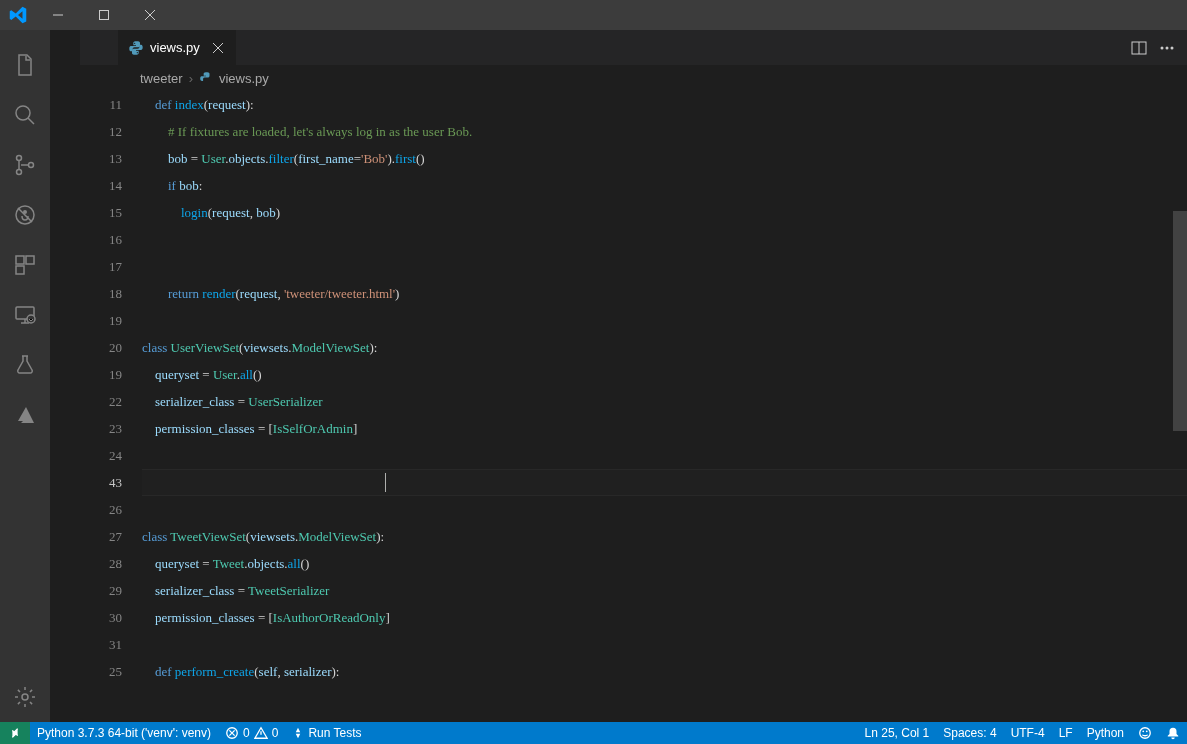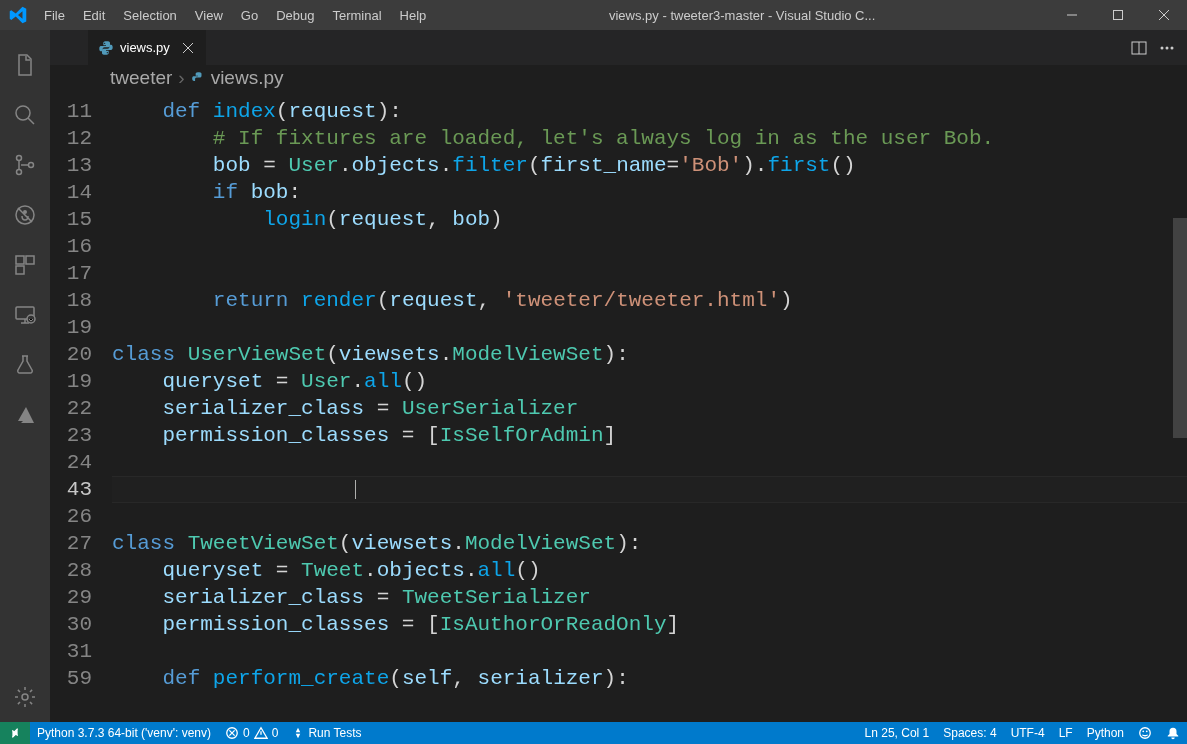--- a/index.html
+++ b/index.html
@@ -55,20 +55,21 @@
   display: flex;
   align-items: center;
   justify-content: center;
   cursor: pointer;
 }
 
 .main {
   flex: 1;
   display: flex;
   overflow: hidden;
+  gap: 30px;
 }
 
 .activitybar {
   width: 50px;
   background: #333333;
   display: flex;
   flex-direction: column;
   align-items: center;
   padding-top: 10px;
 }
@@ -124,36 +125,35 @@
   gap: 12px;
   padding-right: 12px;
   color: #cccccc;
 }
 
 .breadcrumbs {
   height: 26px;
   display: flex;
   align-items: center;
   padding-left: 60px;
-  font-size: 19px;
+  font-size: 13px;
   color: #a9a9a9;
   gap: 6px;
   background: #1e1e1e;
 }
 .breadcrumbs .bc-sep { color: #666; }
 
 .code-area {
   flex: 1;
   display: flex;
-  font-family: Liberation Mono, monospace;
-  font-size: 21px;
+  font-family: Liberation Serif, serif;
+  font-size: 13px;
   line-height: 27px;
   overflow: hidden;
   position: relative;
-  margin-top: 7px;
 }
 .gutter {
   width: 62px;
   text-align: right;
   color: #858585;
   padding-right: 20px;
   user-select: none;
 }
 .code {
   flex: 1;
@@ -227,31 +227,20 @@
 </style>
 </head>
 <body>
 
 <div class="titlebar">
   <div class="logo">
     <svg width="18" height="18" viewBox="0 0 24 24">
         <path fill="#0098ff" d="M23 3.5L18 1l-9 9-6-4.5L1 7v10l2 1.5 6-4.5 9 9 5-2.5v-17zM18 17l-6-5 6-5v10z"></path>
       </svg>
   </div>
-  <div class="menu" id="menu-bar">
-      <div class="menu-item">File</div>
-      <div class="menu-item">Edit</div>
-      <div class="menu-item">Selection</div>
-      <div class="menu-item">View</div>
-      <div class="menu-item">Go</div>
-      <div class="menu-item">Debug</div>
-      <div class="menu-item">Terminal</div>
-      <div class="menu-item">Help</div>
-    </div>
-  <div class="title">views.py - tweeter3-master - Visual Studio C...</div>
   <div class="window-controls">
     <div class="win-btn">
       <svg width="10" height="10">
           <path stroke="#cccccc" d="M0 5h10"></path>
         </svg>
     </div>
     <div class="win-btn">
       <svg width="10" height="10">
           <rect x="0.5" y="0.5" width="9" height="9" fill="none" stroke="#cccccc"></rect>
         </svg>
@@ -388,21 +377,21 @@
           <div class="code-line">22</div>
           <div class="code-line">23</div>
           <div class="code-line">24</div>
           <div class="code-line" style="color: rgb(198, 198, 198);">43</div>
           <div class="code-line">26</div>
           <div class="code-line">27</div>
           <div class="code-line">28</div>
           <div class="code-line">29</div>
           <div class="code-line">30</div>
           <div class="code-line">31</div>
-          <div class="code-line">59</div>
+          <div class="code-line">25</div>
         </div>
       <div class="code" id="code-content"><div class="current-line" style="top: 378px;"></div><div class="code-line" style="position: relative; z-index: 1;"><span class="def">&nbsp;&nbsp;&nbsp;&nbsp;def&nbsp;</span><span class="fn">index</span><span class="op">(</span><span class="var">request</span><span class="op">):</span></div><div class="code-line" style="position: relative; z-index: 1;"><span class="op">        </span><span class="cmt"># If fixtures are loaded, let's always log in as the user Bob.</span></div><div class="code-line" style="position: relative; z-index: 1;"><span class="op">        </span><span class="var">bob</span><span class="op"> = </span><span class="cls">User</span><span class="op">.</span><span class="var">objects</span><span class="op">.</span><span class="fn">filter</span><span class="op">(</span><span class="var">first_name</span><span class="op">=</span><span class="str">'Bob'</span><span class="op">).</span><span class="fn">first</span><span class="op">()</span></div><div class="code-line" style="position: relative; z-index: 1;"><span class="op">        </span><span class="kw">if</span><span class="op"> </span><span class="var">bob</span><span class="op">:</span></div><div class="code-line" style="position: relative; z-index: 1;"><span class="op">            </span><span class="fn">login</span><span class="op">(</span><span class="var">request</span><span class="op">, </span><span class="var">bob</span><span class="op">)</span></div><div class="code-line" style="position: relative; z-index: 1;"><span class="op"></span></div><div class="code-line" style="position: relative; z-index: 1;"><span class="op"></span></div><div class="code-line" style="position: relative; z-index: 1;"><span class="op">        </span><span class="kw">return</span><span class="op"> </span><span class="fn">render</span><span class="op">(</span><span class="var">request</span><span class="op">, </span><span class="str">'tweeter/tweeter.html'</span><span class="op">)</span></div><div class="code-line" style="position: relative; z-index: 1;"><span class="op"></span></div><div class="code-line" style="position: relative; z-index: 1;"><span class="kw">class</span><span class="op"> </span><span class="cls">UserViewSet</span><span class="op">(</span><span class="var">viewsets</span><span class="op">.</span><span class="cls">ModelViewSet</span><span class="op">):</span></div><div class="code-line" style="position: relative; z-index: 1;"><span class="op">    </span><span class="var">queryset</span><span class="op"> = </span><span class="cls">User</span><span class="op">.</span><span class="fn">all</span><span class="op">()</span></div><div class="code-line" style="position: relative; z-index: 1;"><span class="op">    </span><span class="var">serializer_class</span><span class="op"> = </span><span class="cls">UserSerializer</span></div><div class="code-line" style="position: relative; z-index: 1;"><span class="op">    </span><span class="var">permission_classes</span><span class="op"> = [</span><span class="cls">IsSelfOrAdmin</span><span class="op">]</span></div><div class="code-line" style="position: relative; z-index: 1;"><span class="op"></span></div><div class="code-line" style="position: relative; z-index: 1;"><span class="op"></span></div><div class="code-line" style="position: relative; z-index: 1;"><span class="op"></span></div><div class="code-line" style="position: relative; z-index: 1;"><span class="kw">class</span><span class="op"> </span><span class="cls">TweetViewSet</span><span class="op">(</span><span class="var">viewsets</span><span class="op">.</span><span class="cls">ModelViewSet</span><span class="op">):</span></div><div class="code-line" style="position: relative; z-index: 1;"><span class="op">    </span><span class="var">queryset</span><span class="op"> = </span><span class="cls">Tweet</span><span class="op">.</span><span class="var">objects</span><span class="op">.</span><span class="fn">all</span><span class="op">()</span></div><div class="code-line" style="position: relative; z-index: 1;"><span class="op">    </span><span class="var">serializer_class</span><span class="op"> = </span><span class="cls">TweetSerializer</span></div><div class="code-line" style="position: relative; z-index: 1;"><span class="op">    </span><span class="var">permission_classes</span><span class="op"> = [</span><span class="cls">IsAuthorOrReadOnly</span><span class="op">]</span></div><div class="code-line" style="position: relative; z-index: 1;"><span class="op"></span></div><div class="code-line" style="position: relative; z-index: 1;"><span class="op">    </span><span class="def">def</span><span class="op"> </span><span class="fn">perform_create</span><span class="op">(</span><span class="var">self</span><span class="op">, </span><span class="var">serializer</span><span class="op">):</span></div><div class="cursor-caret" style="top: 382px; left: 243px;"></div></div>
       <div class="scrollbar-track">
         <div class="scrollbar-thumb" style="top:120px;height:220px"></div>
       </div>
     </div>
   </div>
 </div>
 
 <div class="statusbar">

